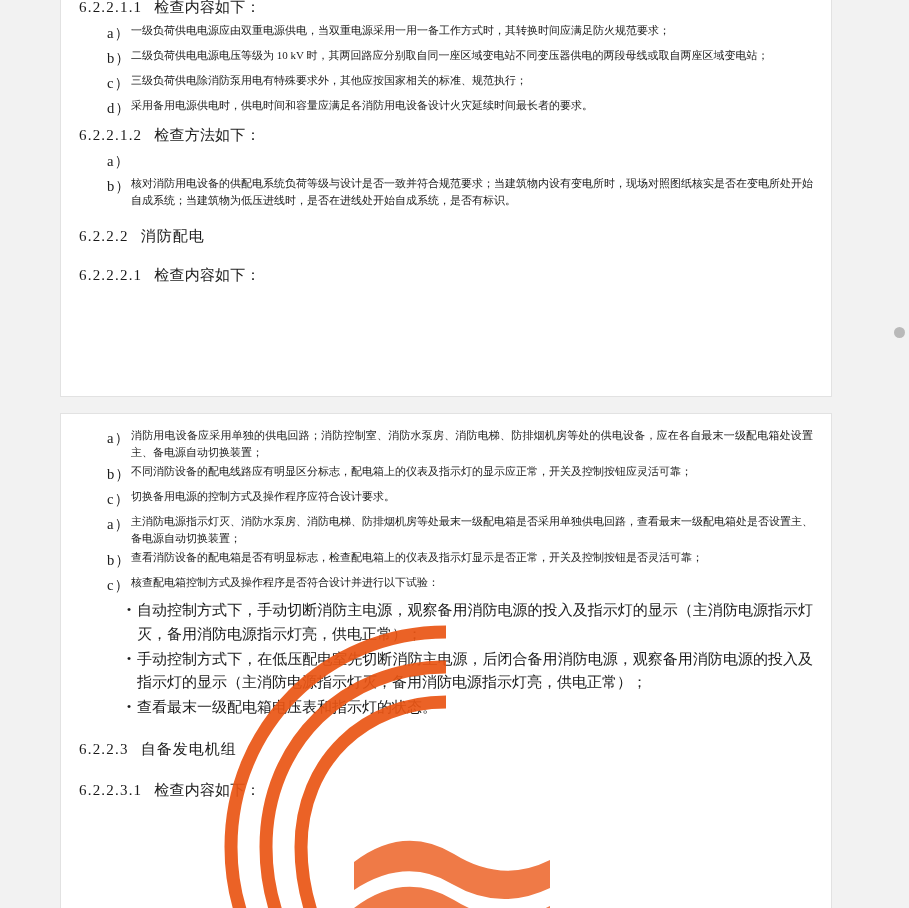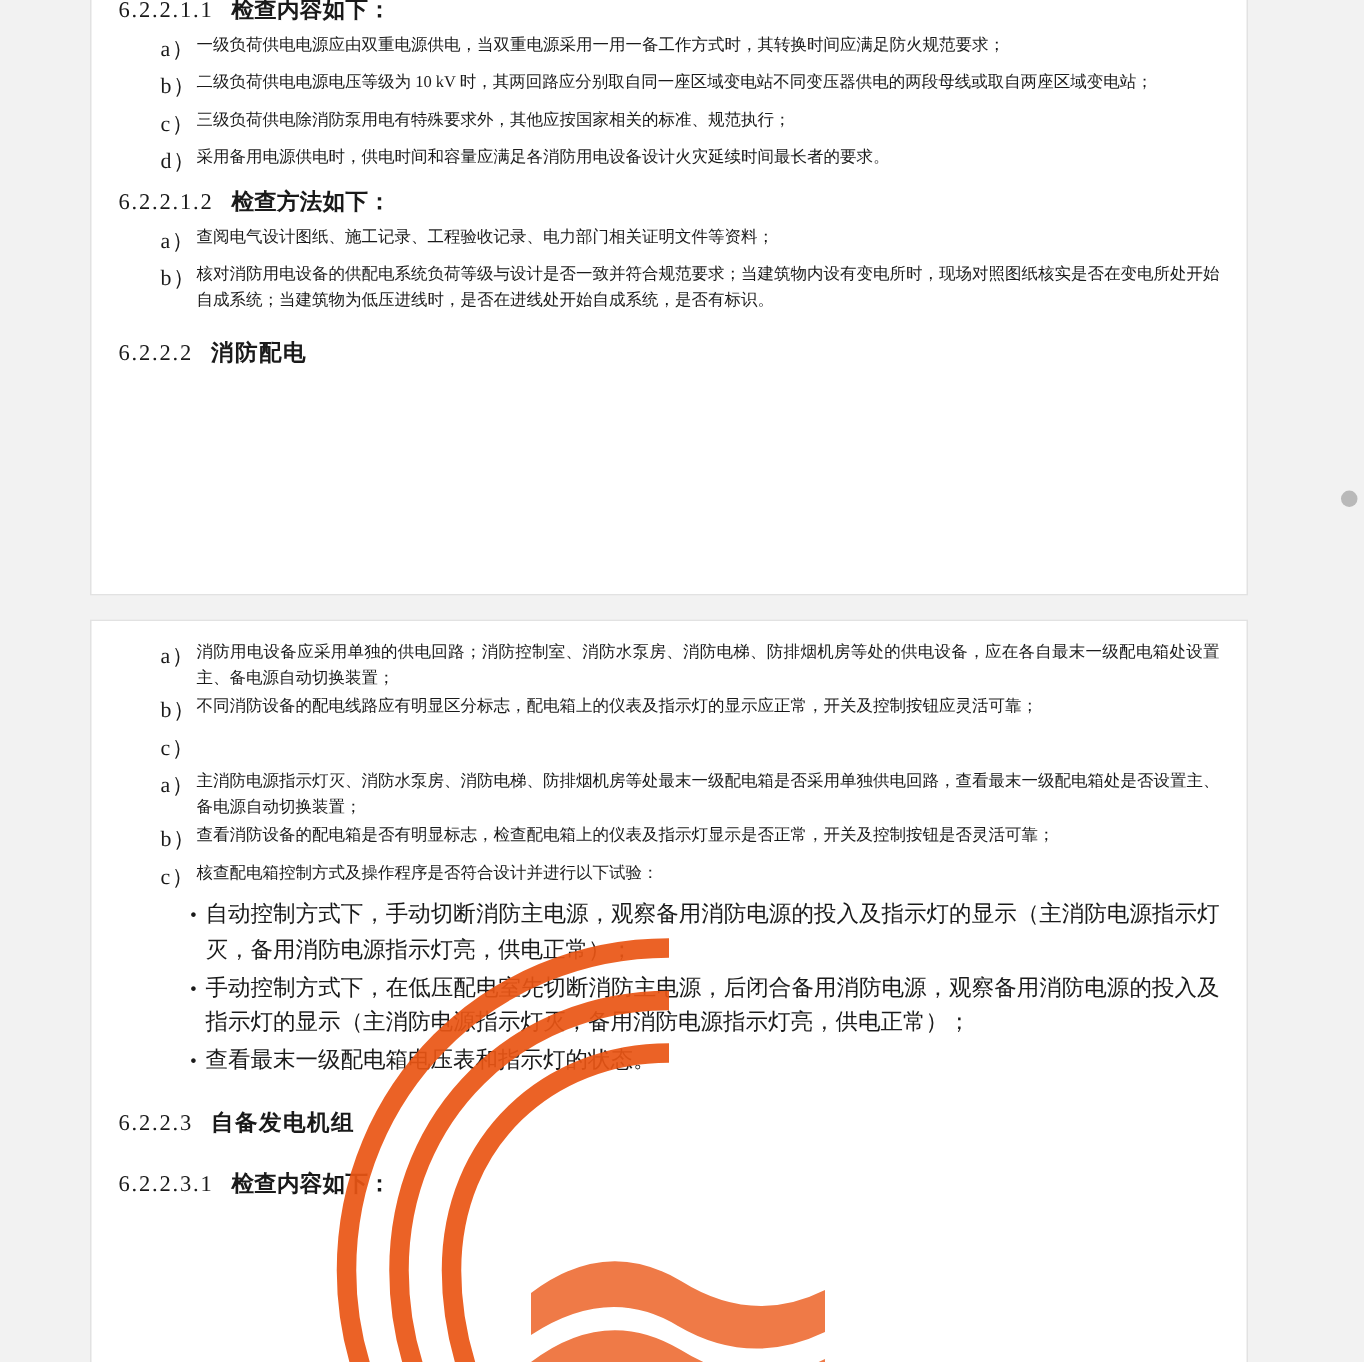--- a/index.html
+++ b/index.html
@@ -40,22 +40,22 @@
     margin: 0;
     padding: 3px 0 1px 0;
     font-size: 15px;
     letter-spacing: .2px;
   }
   .clause .num {
     letter-spacing: 1.2px;
     font-family: "Liberation Serif", serif;
     text-align: right;
   }
-  .clause .txt { margin-left: 12px; font-weight: bold; }
-  .clause.bold .txt { font-weight: bold; letter-spacing: 1px; }
+  .clause .txt { margin-left: 12px; }
+  .clause.bold .txt { font-weight: normal; letter-spacing: 1px; }
 
   .item {
     display: flex;
     align-items: flex-start;
     margin: 0;
     padding: 1px 0;
   }
   .item .label {
     flex: 0 0 auto;
     width: 52px;
@@ -143,46 +143,49 @@
         <span class="label">d）</span>
         <span class="body">采用备用电源供电时，供电时间和容量应满足各消防用电设备设计火灾延续时间最长者的要求。</span>
       </div>
 
       <p class="clause">
         <span class="num">6.2.2.1.2</span><span class="txt">检查方法如下：</span>
       </p>
 
       <div class="item">
         <span class="label">a）</span>
-        <span class="body">查阅电气设计图纸、施工记录、工程验收记录、电力部门相关证明文件等资料；</span>
       </div>
       <div class="item">
         <span class="label">b）</span>
         <span class="body">核对消防用电设备的供配电系统负荷等级与设计是否一致并符合规范要求；当建筑物内设有变电所时，现场对照图纸核实是否在变电所处开始自成系统；当建筑物为低压进线时，是否在进线处开始自成系统，是否有标识。</span>
       </div>
 
       <p class="clause bold" style="margin-top:12px;">
         <span class="num">6.2.2.2</span><span class="txt">消防配电</span>
       </p>
 
+      <p class="clause" style="margin-top:12px;">
+        <span class="num">6.2.2.2.1</span><span class="txt">检查内容如下：</span>
+      </p>
     </div>
   </div>
 
   <div class="sheet" id="sheet-b">
     <div class="content" style="padding-top:12px;">
       <div class="item">
         <span class="label">a）</span>
         <span class="body">消防用电设备应采用单独的供电回路；消防控制室、消防水泵房、消防电梯、防排烟机房等处的供电设备，应在各自最末一级配电箱处设置主、备电源自动切换装置；</span>
       </div>
       <div class="item">
         <span class="label">b）</span>
         <span class="body">不同消防设备的配电线路应有明显区分标志，配电箱上的仪表及指示灯的显示应正常，开关及控制按钮应灵活可靠；</span>
       </div>
       <div class="item">
         <span class="label">c）</span>
+        <span class="body">切换备用电源的控制方式及操作程序应符合设计要求。</span>
       </div>
 
 
       <div class="item">
         <span class="label">a）</span>
         <span class="body">主消防电源指示灯灭、消防水泵房、消防电梯、防排烟机房等处最末一级配电箱是否采用单独供电回路，查看最末一级配电箱处是否设置主、备电源自动切换装置；</span>
       </div>
       <div class="item">
         <span class="label">b）</span>
         <span class="body">查看消防设备的配电箱是否有明显标志，检查配电箱上的仪表及指示灯显示是否正常，开关及控制按钮是否灵活可靠；</span>

